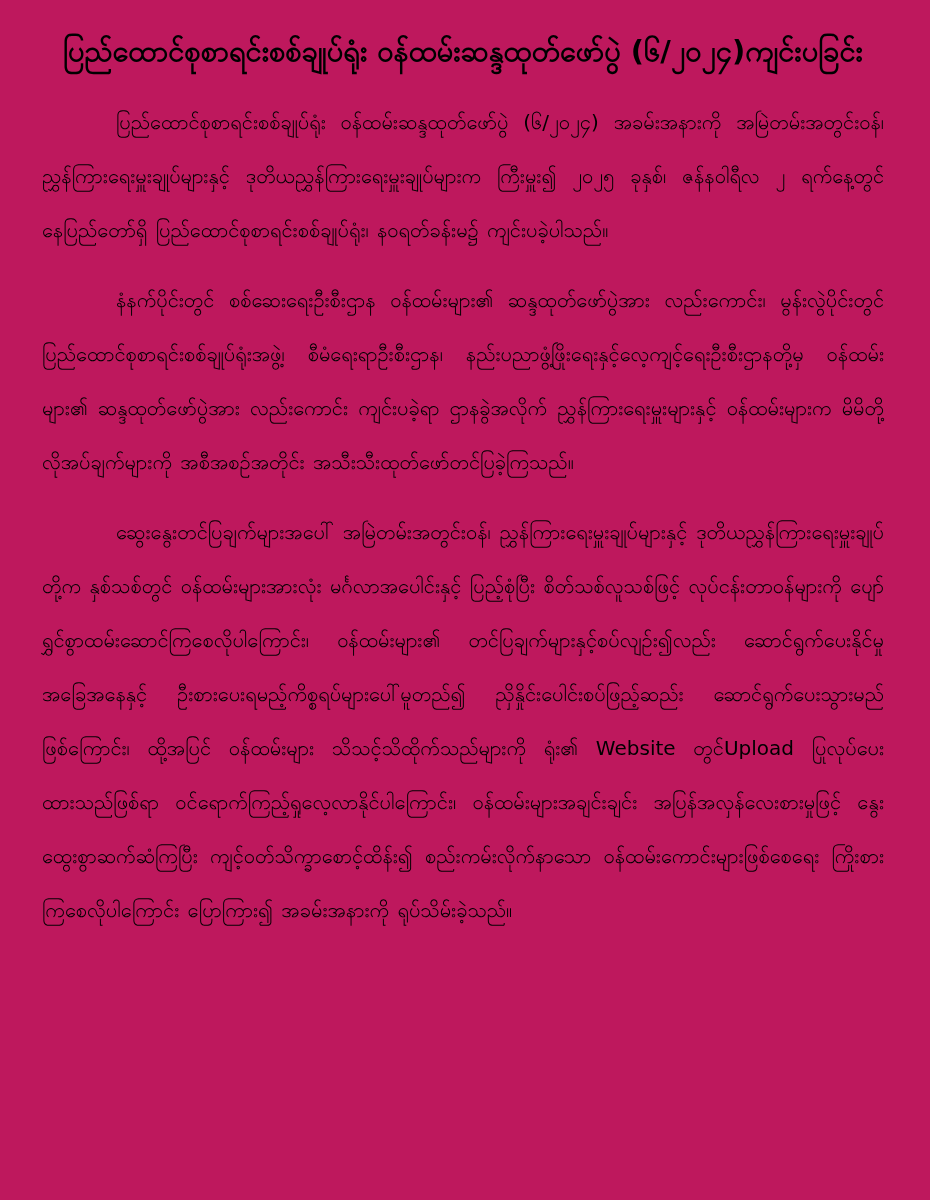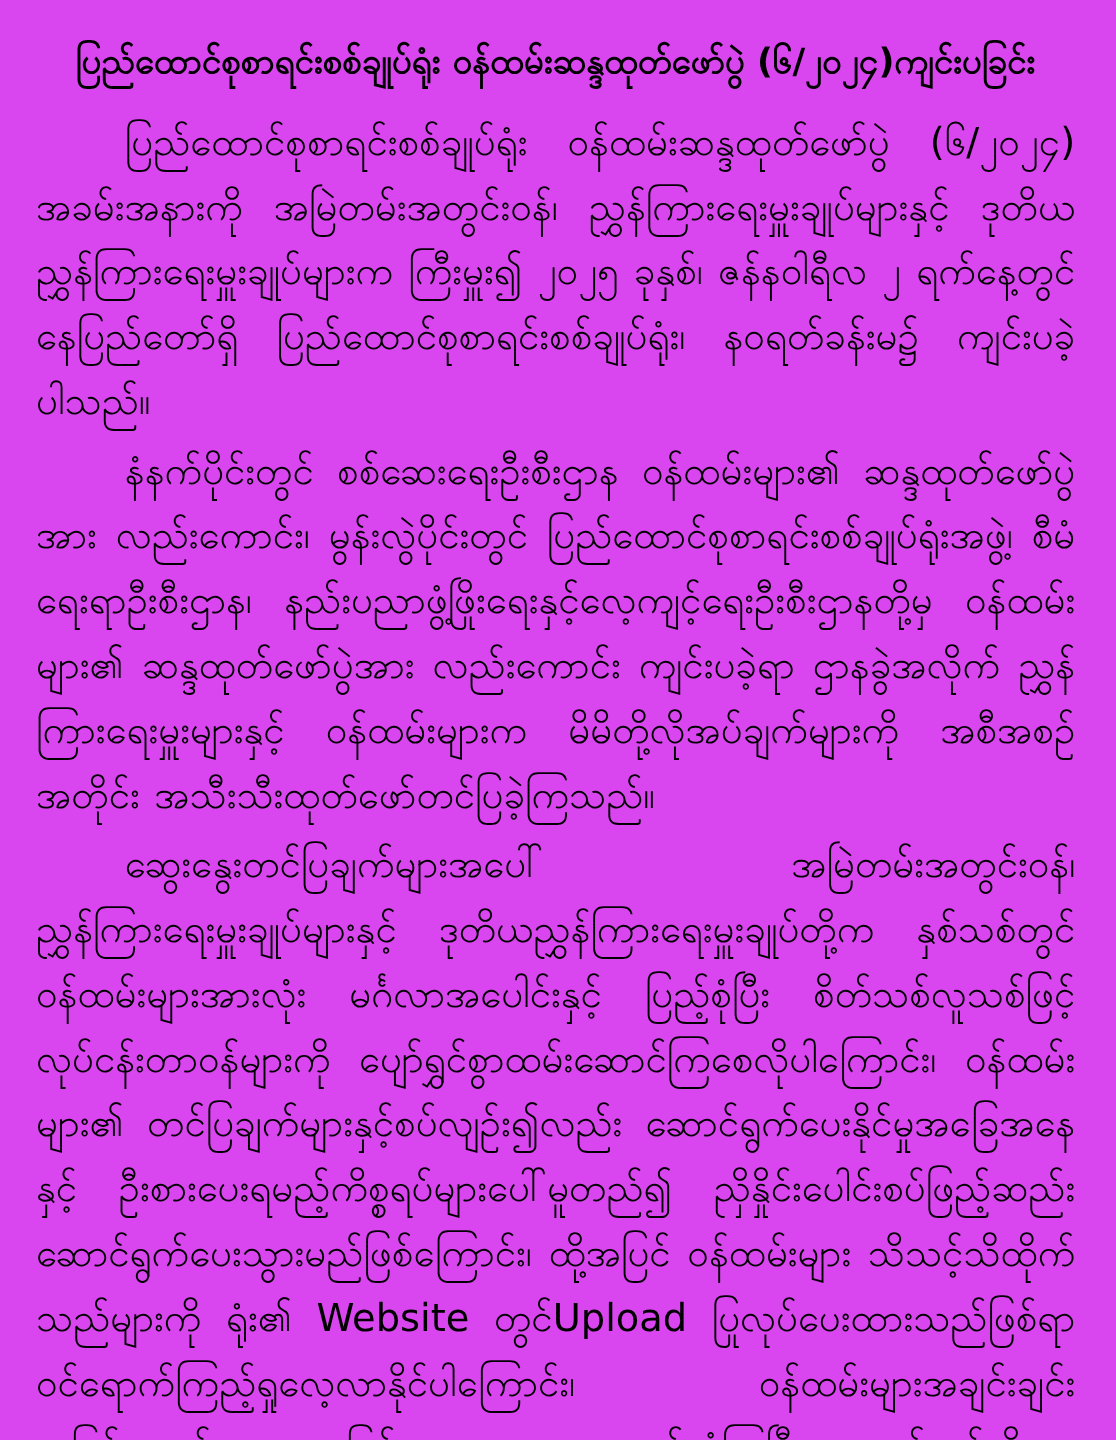--- a/index.html
+++ b/index.html
@@ -1,37 +1,37 @@
 <!DOCTYPE html>
 <html><head>
 <meta charset="utf-8">
 <style>
   * { box-sizing: border-box; }
   html, body { margin: 0; padding: 0; background: #ffffff; }
   .page {
     width: 930px;
     height: 1200px;
-    background: #d946ef;
+    background: #be185d;
     color: #000000;
     font-family: "DejaVu Sans", "Liberation Sans", sans-serif;
     padding: 24px 30px 0 26px;
     overflow: hidden;
   }
   .title-block {
     text-align: center;
     font-weight: bold;
     font-size: 29px;
     line-height: 55px;
     margin: 0 0 12px 0;
   }
   .body-para {
     text-align: justify;
-    font-size: 32px;
+    font-size: 20px;
     line-height: 54px;
-    margin: 4px;
+    margin: 16px;
     text-indent: 74px;
     word-spacing: 2px;
   }
 </style>
 </head>
 <body>
 
 <div class="page">
   <div class="title-block">
     <div>ပြည်ထောင်စုစာရင်းစစ်ချုပ်ရုံး ဝန်ထမ်းဆန္ဒထုတ်ဖော်ပွဲ (၆/၂၀၂၄)ကျင်းပခြင်း</div>

